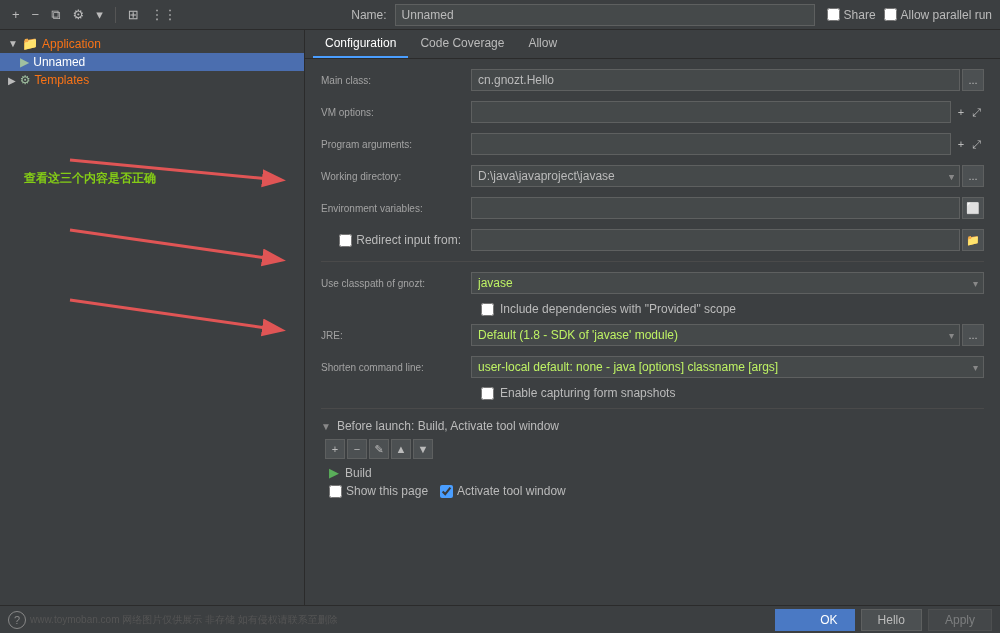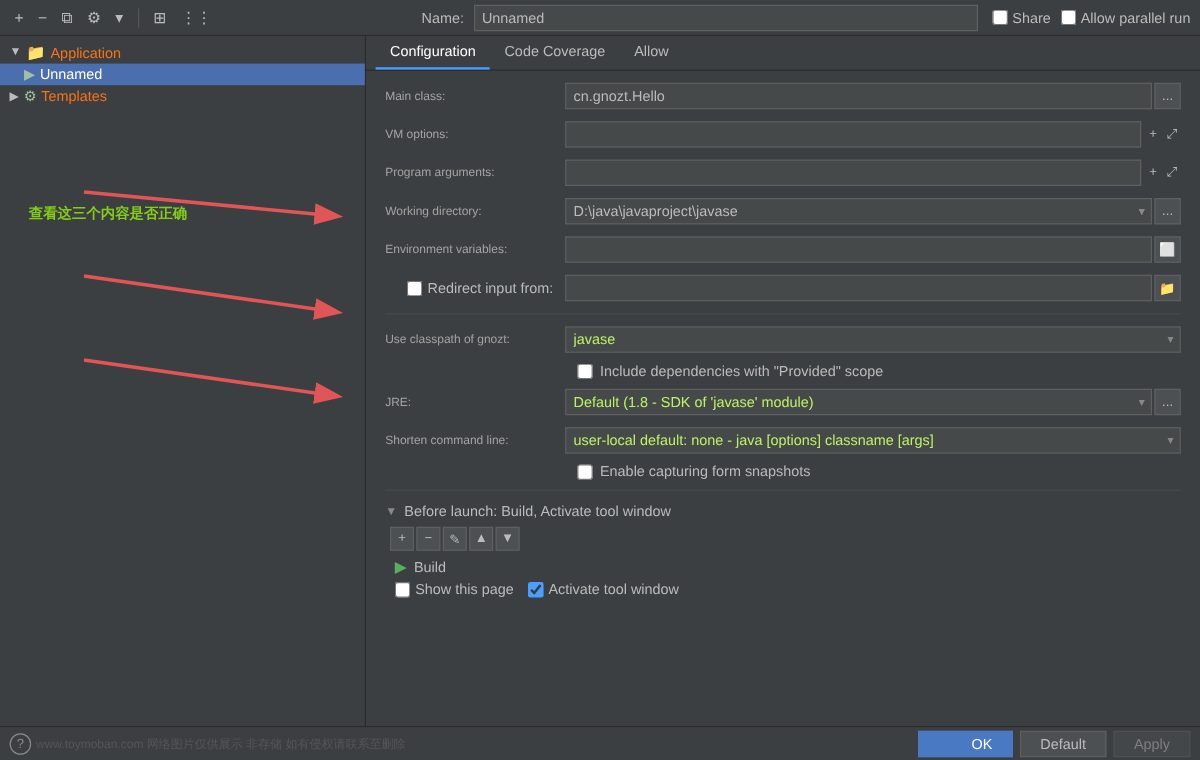--- a/index.html
+++ b/index.html
@@ -552,16 +552,16 @@
   </div>
 </div>
 
 <div class="bottom-bar">
   <div class="bottom-left">
     <div class="help-btn">?</div>
     <span class="watermark-text">www.toymoban.com 网络图片仅供展示   非存储   如有侵权请联系至删除</span>
   </div>
   <div class="bottom-right">
     <button class="action-btn primary">OK</button>
-    <button class="action-btn">Default</button>
+    <button class="action-btn">Hello</button>
     <button class="action-btn disabled">Apply</button>
   </div>
 </div>
 
 </body></html>

